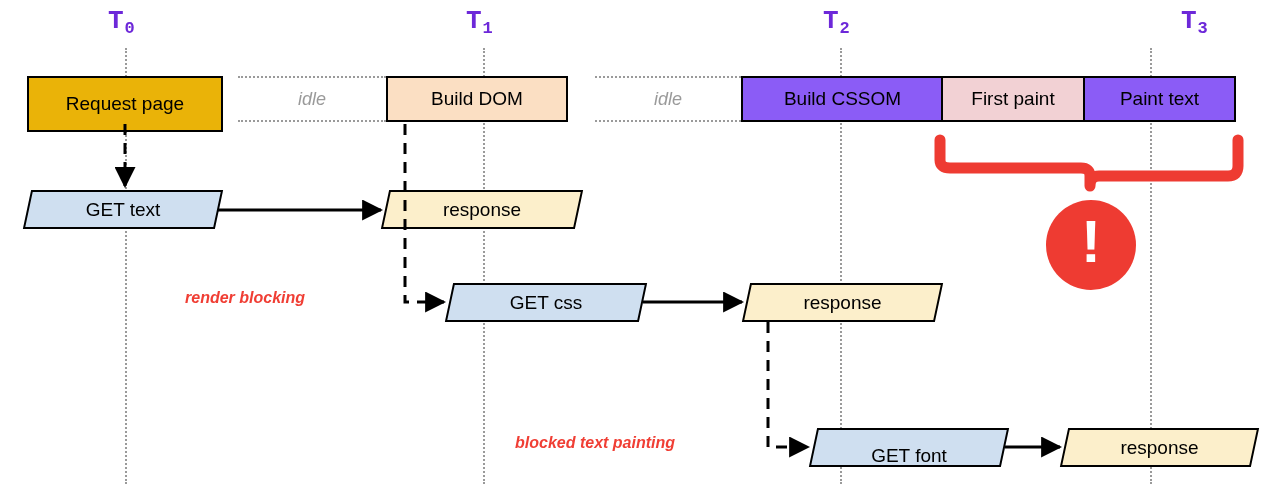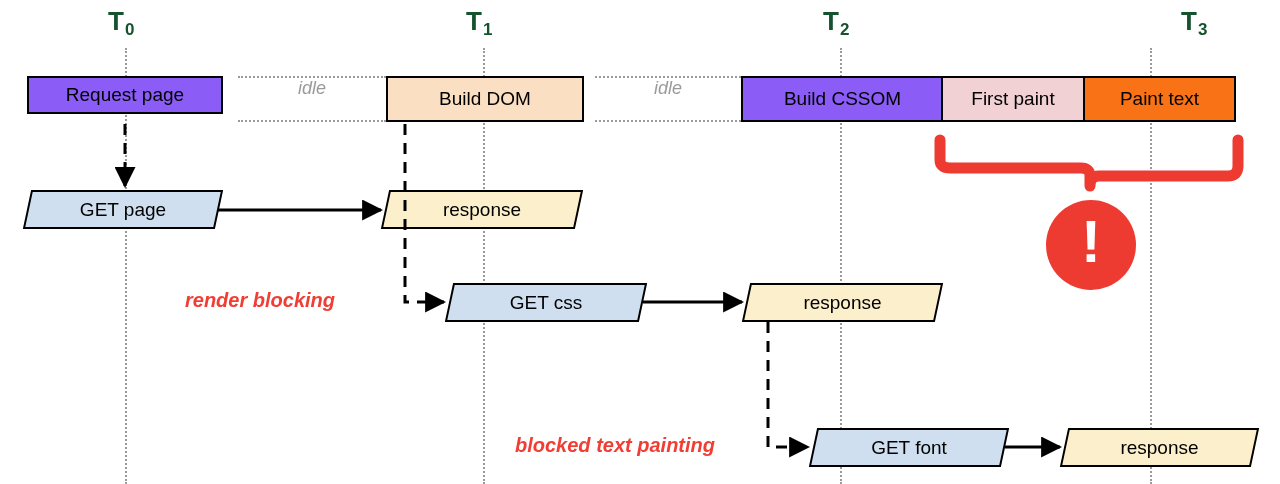--- a/index.html
+++ b/index.html
@@ -1,40 +1,40 @@
 <!DOCTYPE html>
 <html><head>
 <meta charset="utf-8">
 <style>
   html,body{margin:0;padding:0;background:#ffffff;}
   body{font-family:"Liberation Sans", sans-serif;}
   #stage{position:relative;width:1280px;height:484px;background:#fff;overflow:hidden;}
 
-  .tmark{position:absolute;font-weight:bold;font-size:26px;color:#14532d;line-height:1;}
+  .tmark{position:absolute;font-weight:bold;font-size:26px;color:#6d28d9;line-height:1;font-family:Liberation Mono, monospace;}
   .tmark sub{font-size:17px;font-weight:bold;vertical-align:baseline;position:relative;top:5px;left:1px;}
 
   .guide{position:absolute;width:0;border-left:2px dotted #9a9a9a;}
 
   .tlbox{position:absolute;box-sizing:border-box;border:2.5px solid #000;
          display:flex;align-items:center;justify-content:center;
          font-size:19px;color:#000;white-space:nowrap;}
 
-  .idle{position:absolute;display:flex;justify-content:center;
+  .idle{position:absolute;display:flex;align-items:center;justify-content:center;
         font-style:italic;color:#9a9a9a;font-size:18px;
         border-top:2px dotted #9a9a9a;border-bottom:2px dotted #9a9a9a;box-sizing:border-box;}
 
   .pgram{position:absolute;box-sizing:border-box;
          display:flex;align-items:center;justify-content:center;
          font-size:19px;color:#000;white-space:nowrap;}
   .pgram .skew{position:absolute;left:0;top:0;right:0;bottom:0;
          transform:skewX(-12deg);border:2.5px solid #000;}
   .pgram .lbl{position:relative;z-index:2;}
 
   .redlabel{position:absolute;color:#f03e34;font-weight:bold;font-style:italic;
-            font-size:20px;white-space:nowrap;}
+            font-size:16px;white-space:nowrap;}
 
   svg.overlay{position:absolute;left:0;top:0;width:1280px;height:484px;pointer-events:none;}
 
   .bang{position:absolute;border-radius:50%;background:#ee3b32;
         display:flex;align-items:center;justify-content:center;}
   .bang .mark{color:#fff;font-weight:bold;font-size:60px;line-height:1;transform:translateY(-3px);}
 </style>
 </head>
 <body>
 
@@ -51,69 +51,69 @@
   </div>
   <div class="tmark" style="left:1133px;top:8px;margin-left:48px;">
     <span>T</span><sub>3</sub>
   </div>
 
   <div class="guide" style="left:125px;top:48px;height:436px;"></div>
   <div class="guide" style="left:483px;top:48px;height:436px;"></div>
   <div class="guide" style="left:840px;top:48px;height:436px;"></div>
   <div class="guide" style="left:1150px;top:48px;height:436px;"></div>
 
-  <div class="tlbox" style="left:27px;top:76px;width:196px;height:38px;background:#8b5cf6;text-align:right;">
+  <div class="tlbox" style="left:27px;top:76px;width:196px;height:56px;background:#eab308;text-align:right;">
     <span>Request page</span>
   </div>
 
   <div class="idle" style="left:238px;top:76px;width:148px;height:46px;">
     <span>idle</span>
   </div>
 
-  <div class="tlbox" style="left:386px;top:76px;width:198px;height:46px;background:#fbdfc3;">
+  <div class="tlbox" style="left:386px;top:76px;width:182px;height:46px;background:#fbdfc3;">
     <span>Build DOM</span>
   </div>
 
   <div class="idle" style="left:595px;top:76px;width:146px;height:46px;">
     <span>idle</span>
   </div>
 
   <div class="tlbox" style="left:741px;top:76px;width:203px;height:46px;background:#8b5cf6;">
     <span>Build CSSOM</span>
   </div>
 
   <div class="tlbox" style="left:941px;top:76px;width:144px;height:46px;background:#f2d1d4;">
     <span>First paint</span>
   </div>
 
-  <div class="tlbox" style="left:1083px;top:76px;width:153px;height:46px;background:#f97316;">
+  <div class="tlbox" style="left:1083px;top:76px;width:153px;height:46px;background:#8b5cf6;">
     <span>Paint text</span>
   </div>
 
   <div class="pgram" style="left:27px;top:190px;width:192px;height:39px;">
     <span class="skew" style="background:#cfdff0;"></span>
-    <span class="lbl">GET page</span>
+    <span class="lbl">GET text</span>
   </div>
 
   <div class="pgram" style="left:385px;top:190px;width:194px;height:39px;">
     <span class="skew" style="background:#fcefcb;"></span>
     <span class="lbl">response</span>
   </div>
 
   <div class="pgram" style="left:449px;top:283px;width:194px;height:39px;">
     <span class="skew" style="background:#cfdff0;"></span>
     <span class="lbl">GET css</span>
   </div>
 
   <div class="pgram" style="left:746px;top:283px;width:193px;height:39px;">
     <span class="skew" style="background:#fcefcb;"></span>
     <span class="lbl">response</span>
   </div>
 
-  <div class="pgram" style="left:813px;top:428px;width:192px;height:39px;">
+  <div class="pgram" style="left:813px;top:428px;width:192px;height:39px;align-items:flex-end;">
     <span class="skew" style="background:#cfdff0;"></span>
     <span class="lbl">GET font</span>
   </div>
 
   <div class="pgram" style="left:1064px;top:428px;width:191px;height:39px;">
     <span class="skew" style="background:#fcefcb;"></span>
     <span class="lbl">response</span>
   </div>
 
   <div class="redlabel" style="left:185px;top:289px;">

